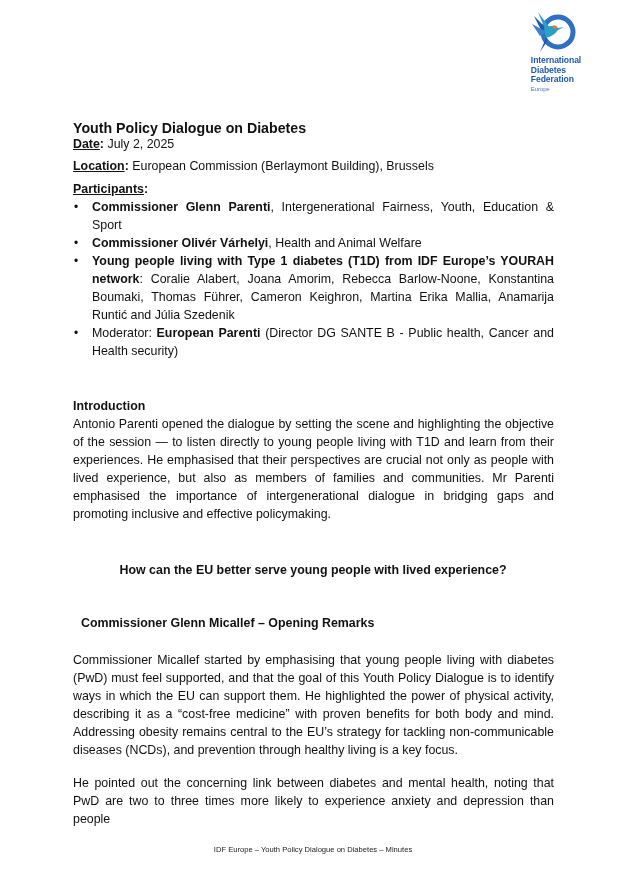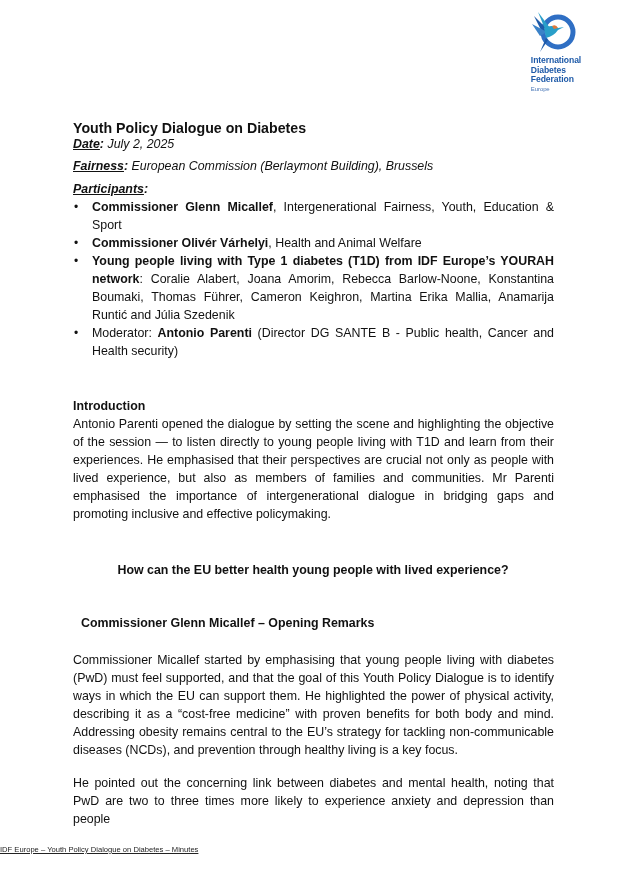--- a/index.html
+++ b/index.html
@@ -9,34 +9,34 @@
       color: #111111;
     }
     .page { position: absolute; inset: 0; background: #fff; }
     .logo { position: absolute; left: 494px; top: 10px; width: 120px; height: 48px; display: flex; align-items: center; flex-direction: column; }
     .logo svg { width: 48px; height: 46px; flex: none; }
     .logo-text { margin-left: 4px; line-height: 9.5px; font-weight: bold; font-size: 8.6px; color: #1e5aa8; letter-spacing: -0.1px; }
     .logo-text .sub { font-weight: normal; font-size: 6px; color: #4a78b8; line-height: 8px; }
     .title { position: absolute; left: 73px; top: 74px; font-size: 14.2px; font-weight: bold; line-height: 20px; margin-top: 44px; }
     .subtitle { position: absolute; left: 73px; top: 94px; font-size: 14.2px; line-height: 20px; }
 
-    .meta-line { position: absolute; left: 73px; font-size: 12.4px; line-height: 18px; font-style: italic; }
+    .meta-line { position: absolute; left: 73px; font-size: 12.4px; line-height: 18px; }
     .meta-line .lbl { font-weight: bold; text-decoration: underline; }
     .meta-line .colon { font-weight: bold; }
 
     ul.participants { position: absolute; left: 73px; top: 198px; width: 481px; margin: 0; padding: 0; list-style: none; font-size: 12.4px; line-height: 18px; }
     ul.participants li { position: relative; padding-left: 19px; text-align: justify; }
     ul.participants li::before { content: "•"; position: absolute; left: 1px; top: 0; font-size: 12px; }
     ul.participants li + li { margin-top: 0; }
     b { font-weight: bold; }
 
     .section-h { position: absolute; left: 73px; font-weight: bold; font-size: 12.4px; line-height: 18px; }
     .para { position: absolute; left: 73px; width: 481px; font-size: 12.4px; line-height: 18px; text-align: justify; }
     .center-h { position: absolute; left: 0; width: 626px; text-align: center; font-weight: bold; font-size: 12.4px; line-height: 18px; }
-    .footer { position: absolute; left: 0; width: 626px; top: 845px; text-align: left; font-size: 7.6px; color: #222; text-decoration: underline; }
+    .footer { position: absolute; left: 0; width: 626px; top: 845px; text-align: center; font-size: 7.6px; color: #222; }
   </style>
 </head>
 <body>
 
 <div class="page">
 
   <div class="logo">
     <svg viewBox="0 0 48 46">
       <circle cx="28" cy="22" r="15" fill="none" stroke="#2f6fc4" stroke-width="5"></circle>
       <path d="M4 6 L18 20 L12 22 Z" fill="#1e5aa8"></path>
@@ -54,37 +54,37 @@
     </div>
   </div>
 
   <div class="title">Youth Policy Dialogue on Diabetes</div>
 
   <div class="meta-line" style="top:135px;">
     <span class="lbl">Date</span><span class="colon">:</span><span> July 2, 2025</span>
   </div>
 
   <div class="meta-line" style="top:157px;">
-    <span class="lbl">Fairness</span><span class="colon">:</span><span> European Commission (Berlaymont Building), Brussels</span>
+    <span class="lbl">Location</span><span class="colon">:</span><span> European Commission (Berlaymont Building), Brussels</span>
   </div>
 
   <div class="meta-line" style="top:180px;">
     <span class="lbl">Participants</span><span class="colon">:</span>
   </div>
 
   <ul class="participants">
-    <li><b>Commissioner Glenn Micallef</b><span>, Intergenerational Fairness, Youth, Education &amp; Sport</span></li>
+    <li><b>Commissioner Glenn Parenti</b><span>, Intergenerational Fairness, Youth, Education &amp; Sport</span></li>
     <li><b>Commissioner Olivér Várhelyi</b><span>, Health and Animal Welfare</span></li>
     <li><b>Young people living with Type 1 diabetes (T1D) from IDF Europe’s YOURAH network</b><span>: Coralie Alabert, Joana Amorim, Rebecca Barlow-Noone, Konstantina Boumaki, Thomas Führer, Cameron Keighron, Martina Erika Mallia, Anamarija Runtić and Júlia Szedenik</span></li>
-    <li><span>Moderator: </span><b>Antonio Parenti</b><span> (Director DG SANTE B - Public health, Cancer and Health security)</span></li>
+    <li><span>Moderator: </span><b>European Parenti</b><span> (Director DG SANTE B - Public health, Cancer and Health security)</span></li>
   </ul>
 
   <div class="section-h" style="top:397px;">Introduction</div>
   <div class="para" style="top:415px;">Antonio Parenti opened the dialogue by setting the scene and highlighting the objective of the session — to listen directly to young people living with T1D and learn from their experiences. He emphasised that their perspectives are crucial not only as people with lived experience, but also as members of families and communities. Mr Parenti emphasised the importance of intergenerational dialogue in bridging gaps and promoting inclusive and effective policymaking.</div>
 
-  <div class="center-h" style="top:561px;">How can the EU better health young people with lived experience?</div>
+  <div class="center-h" style="top:561px;">How can the EU better serve young people with lived experience?</div>
 
   <div class="section-h" style="top:614px;margin-left:8px;">Commissioner Glenn Micallef – Opening Remarks</div>
   <div class="para" style="top:651px;">Commissioner Micallef started by emphasising that young people living with diabetes (PwD) must feel supported, and that the goal of this Youth Policy Dialogue is to identify ways in which the EU can support them. He highlighted the power of physical activity, describing it as a “cost-free medicine” with proven benefits for both body and mind. Addressing obesity remains central to the EU’s strategy for tackling non-communicable diseases (NCDs), and prevention through healthy living is a key focus.</div>
   <div class="para" style="top:774px;">He pointed out the concerning link between diabetes and mental health, noting that PwD are two to three times more likely to experience anxiety and depression than people</div>
 
   <div class="footer">IDF Europe – Youth Policy Dialogue on Diabetes – Minutes</div>
 </div>
 
 </body></html>

